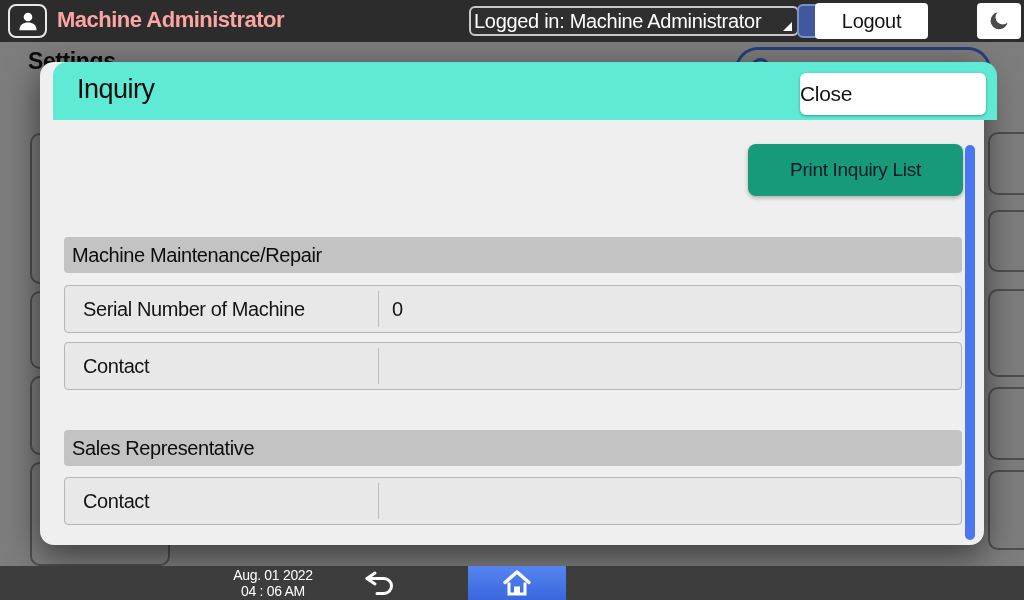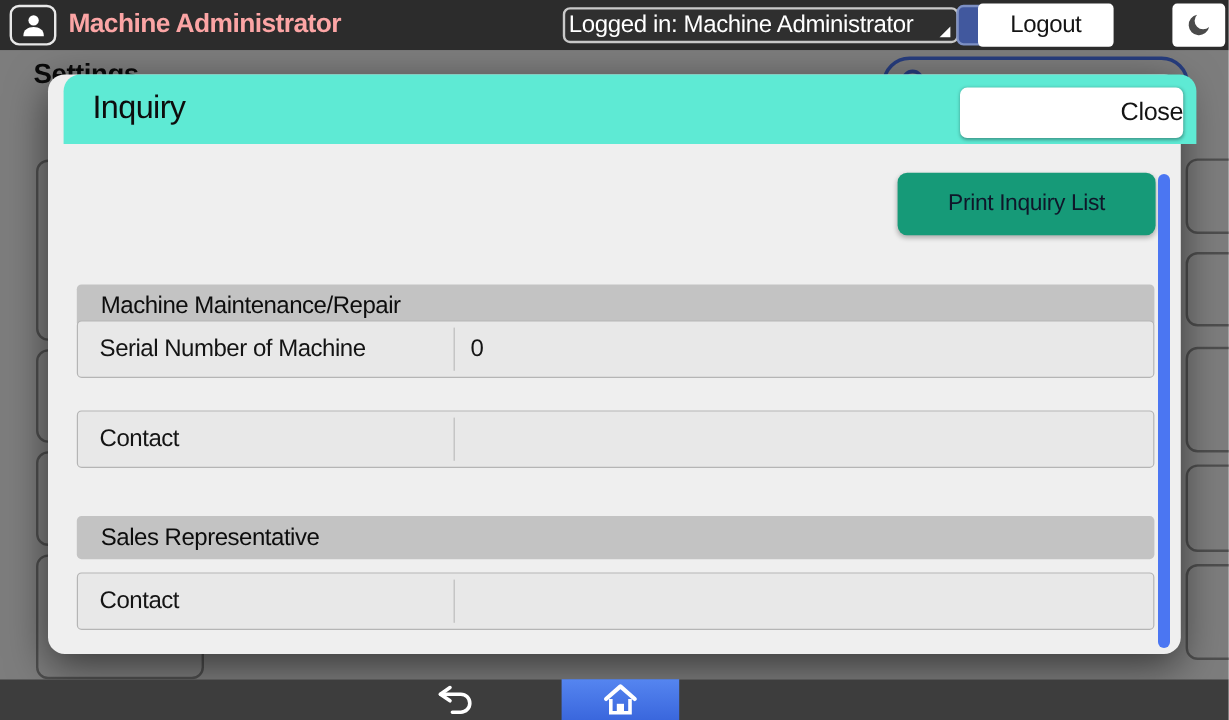--- a/index.html
+++ b/index.html
@@ -49,34 +49,34 @@
 
   
   .modal { position:absolute; left:40px; top:62px; width:944px; height:483px;
     background:#efefef; border-radius:14px; z-index:20;
     box-shadow:0 10px 34px rgba(0,0,0,0.55); }
   .modal-header { position:absolute; left:0; top:0; width:944px; height:58px;
     background:#5eead4; border-radius:14px 14px 0 0;margin-left:13px; }
   .modal-title { position:absolute; left:24px; top:12px; font-size:27px; color:#0d0d0d; letter-spacing:-0.5px; }
   .close-btn { position:absolute; right:11px; top:11px; width:186px; height:42px;
     background:#ffffff; border-radius:6px; color:#141414; font-size:21px;
-    text-align:right; line-height:42px; box-shadow:0 1px 3px rgba(0,0,0,0.35); letter-spacing:-0.3px; }
+    text-align:left; line-height:42px; box-shadow:0 1px 3px rgba(0,0,0,0.35); letter-spacing:-0.3px; }
   .print-btn { position:absolute; left:708px; top:82px; width:215px; height:52px;
     background:#169a78; border-radius:8px; color:#0f172a; font-size:19px;
     text-align:center; line-height:52px; box-shadow:0 2px 4px rgba(0,0,0,0.28); letter-spacing:-0.3px; }
   .v-scrollbar { position:absolute; left:925px; top:83px; width:10px; height:395px;
     background:#4b76f2; border-radius:5px; }
   .section-bar { position:absolute; left:24px; width:898px; height:36px;
     background:#c3c3c3; border-radius:4px; color:#0d0d0d; font-size:20px;
-    line-height:36px; padding-left:20px; letter-spacing:-0.4px; }
+    line-height:36px; padding-left:8px; letter-spacing:-0.4px; }
   .sec1 { top:175px; }
   .sec2 { top:368px; }
   .info-row { position:absolute; left:24px; width:898px; height:48px;
     background:#e8e8e8; border:1px solid #b5b5b5; border-radius:4px; }
-  .row1 { top:205px;text-align:right; }
+  .row1 { top:223px;text-align:right; }
   .row2 { top:280px; }
   .row3 { top:415px; }
   .row-label { position:absolute; left:18px; top:0; height:46px; line-height:46px;
     font-size:20px; color:#141414; letter-spacing:-0.4px; white-space:nowrap; }
   .row-divider { position:absolute; left:313px; top:5px; bottom:5px; width:1px; background:#bcbcbc; }
   .row-value { position:absolute; left:327px; top:0; height:46px; line-height:46px;
     font-size:20px; color:#141414; letter-spacing:-0.3px; white-space:nowrap; }
 
   
   .bottombar { position:absolute; left:0; top:566px; width:1024px; height:34px; background:#3d3d3d; z-index:40; }
@@ -162,20 +162,24 @@
     <div class="moon-btn">
       <span style="display:flex;">
         <svg width="24" height="24" viewBox="0 0 24 24">
           <path d="M20.6 13.4A8.6 8.6 0 1 1 10.6 3.3a7 7 0 0 0 10 10.1z" fill="#4a4a4a"></path>
         </svg>
       </span>
     </div>
   </div>
 
   <div class="bottombar">
+    <div class="datetime">
+      <div>Aug. 01 2022</div>
+      <div>04 : 06 AM</div>
+    </div>
     <div class="back-btn">
       <span style="display:flex;">
         <svg width="36" height="26" viewBox="0 0 36 26">
           <path d="M13 3 L5 8.5 L13 14" fill="none" stroke="#ffffff" stroke-width="3" stroke-linecap="round" stroke-linejoin="round"></path>
           <path d="M5 8.5 H22 a7.5 7.5 0 0 1 0 15 H15" fill="none" stroke="#ffffff" stroke-width="3" stroke-linecap="round"></path>
         </svg>
       </span>
     </div>
     <div class="home-btn">
       <span style="display:flex;">

